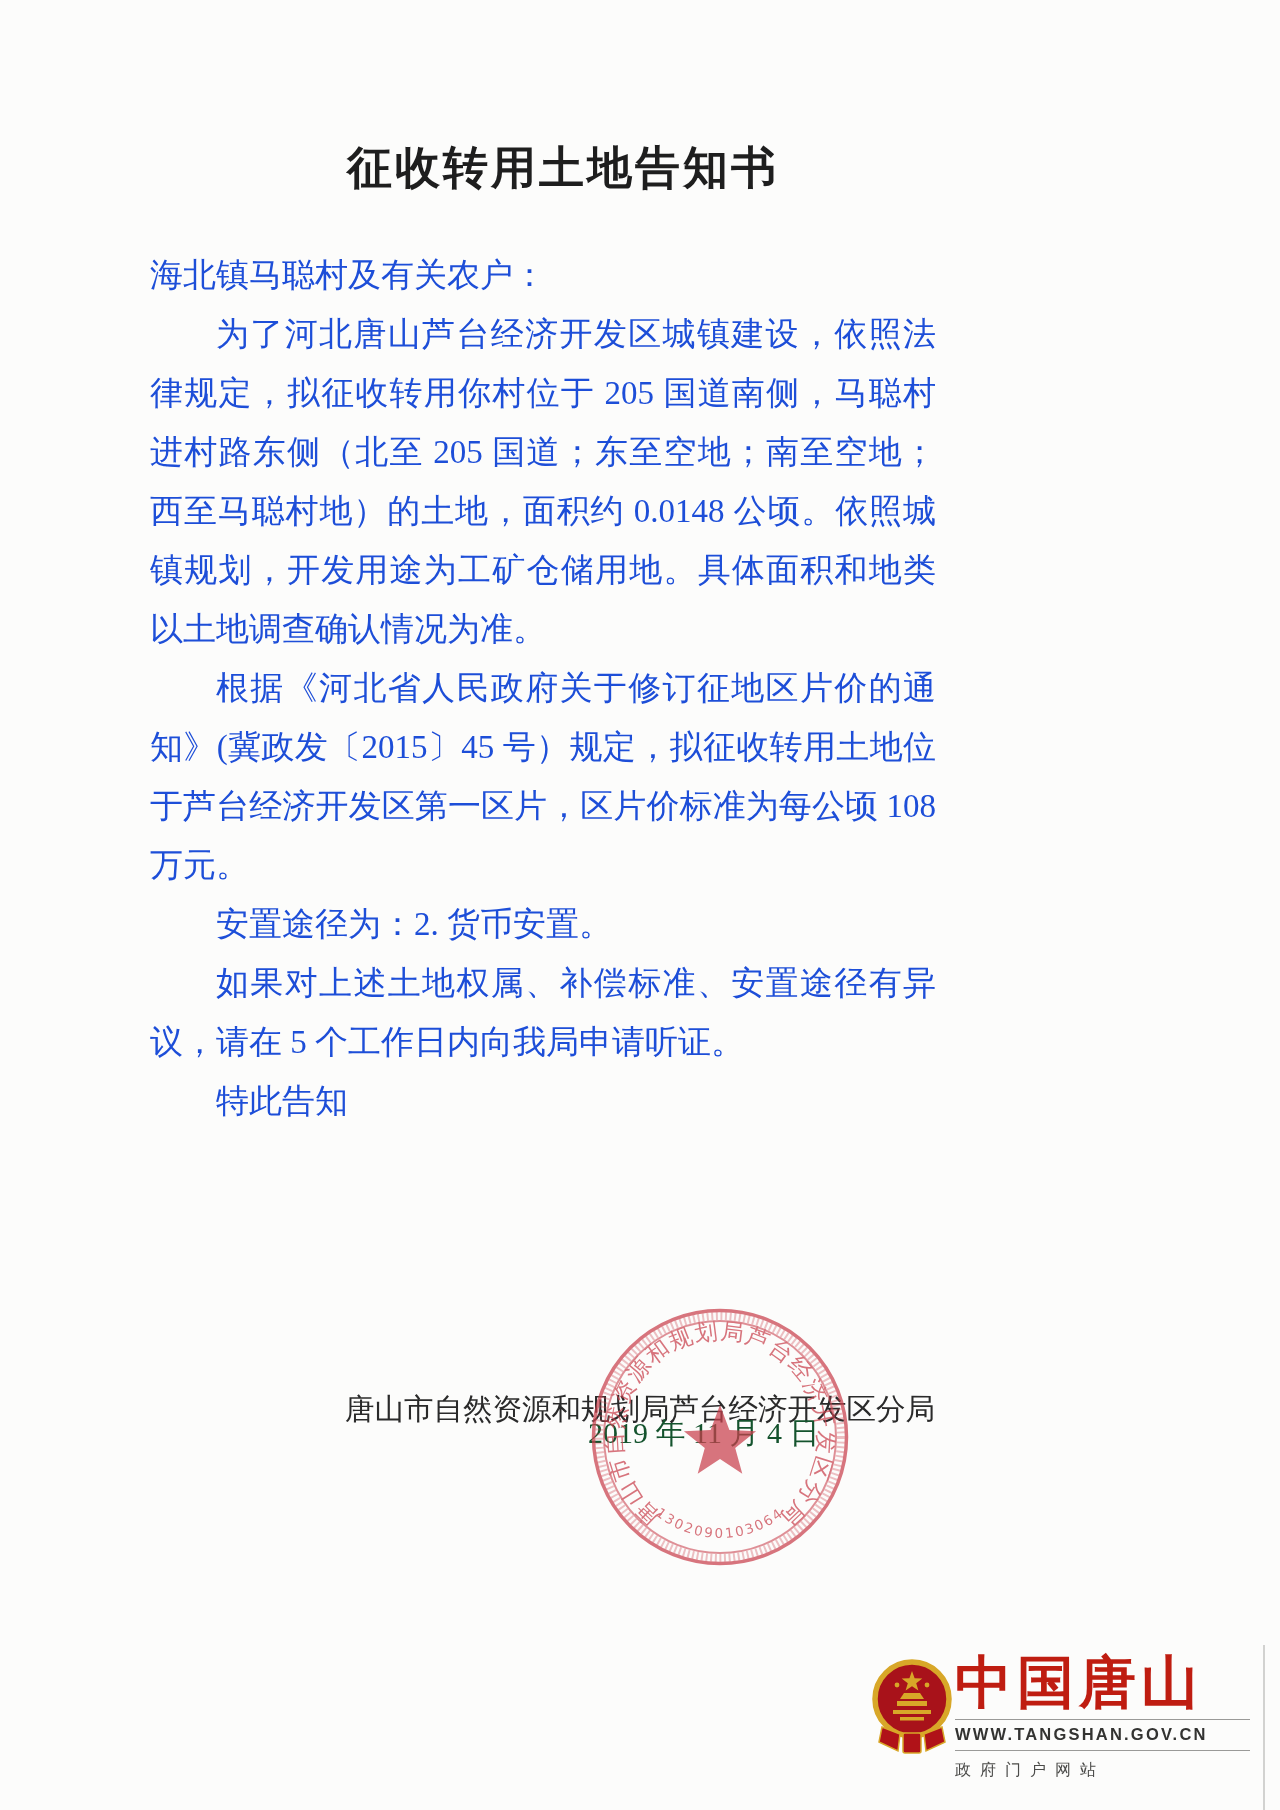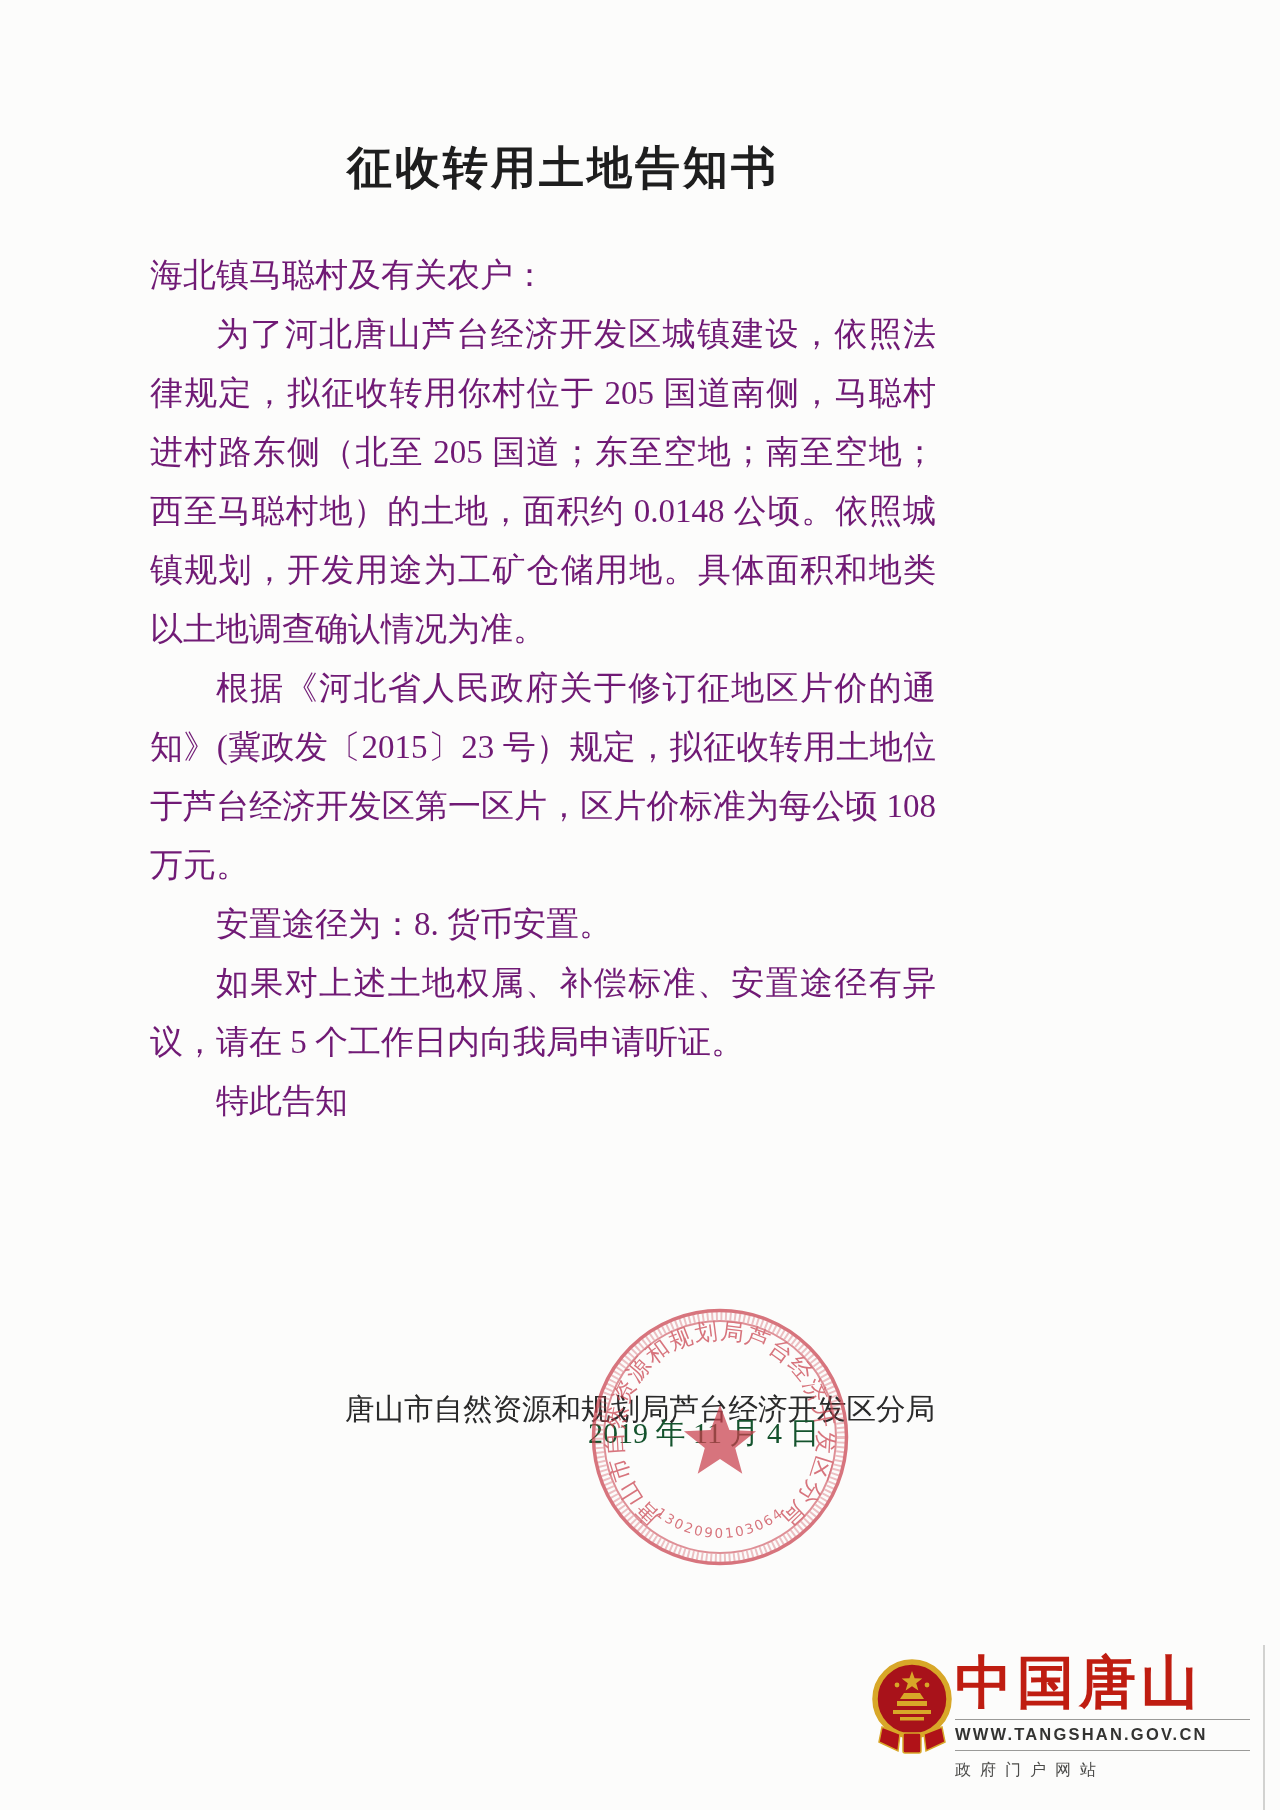--- a/index.html
+++ b/index.html
@@ -22,21 +22,21 @@
     letter-spacing:3px;
     color:#1e1e1e;
   }
   .doc-body{
     position:absolute;
     top:246px;left:150px;width:786px;
     font-size:33px;
     line-height:59px;
     text-align:justify;
     text-justify:inter-ideograph;
-    color:#701a75;
+    color:#1d4ed8;
   }
   .doc-body p{margin:0;padding:0;}
   .doc-body p.indent{text-indent:2em;}
   .signature-line{
     position:absolute;
     top:1390px;left:345px;
     font-size:29.5px;
     letter-spacing:0px;
     color:#2a2a2a;
     white-space:nowrap;
@@ -109,22 +109,22 @@
 </head>
 <body>
 
 <div class="page">
 
   <div class="doc-title">征收转用土地告知书</div>
 
   <div class="doc-body">
     <p>海北镇马聪村及有关农户：</p>
     <p class="indent">为了河北唐山芦台经济开发区城镇建设，依照法律规定，拟征收转用你村位于 205 国道南侧，马聪村进村路东侧（北至 205 国道；东至空地；南至空地；西至马聪村地）的土地，面积约 0.0148 公顷。依照城镇规划，开发用途为工矿仓储用地。具体面积和地类以土地调查确认情况为准。</p>
-    <p class="indent">根据《河北省人民政府关于修订征地区片价的通知》(冀政发〔2015〕23 号）规定，拟征收转用土地位于芦台经济开发区第一区片，区片价标准为每公顷 108 万元。</p>
-    <p class="indent">安置途径为：8. 货币安置。</p>
+    <p class="indent">根据《河北省人民政府关于修订征地区片价的通知》(冀政发〔2015〕45 号）规定，拟征收转用土地位于芦台经济开发区第一区片，区片价标准为每公顷 108 万元。</p>
+    <p class="indent">安置途径为：2. 货币安置。</p>
     <p class="indent">如果对上述土地权属、补偿标准、安置途径有异议，请在 5 个工作日内向我局申请听证。</p>
     <p class="indent">特此告知</p>
   </div>
 
   <div class="signature-line">唐山市自然资源和规划局芦台经济开发区分局</div>
   <div class="date-line">2019 年 11 月 4 日</div>
 
   <svg class="seal" viewBox="0 0 268 268" xmlns="http://www.w3.org/2000/svg">
     <defs>
       <path id="sealArc" d="M 77.8 214.3 A 98 98 0 1 1 190.2 214.3" fill="none"></path>

